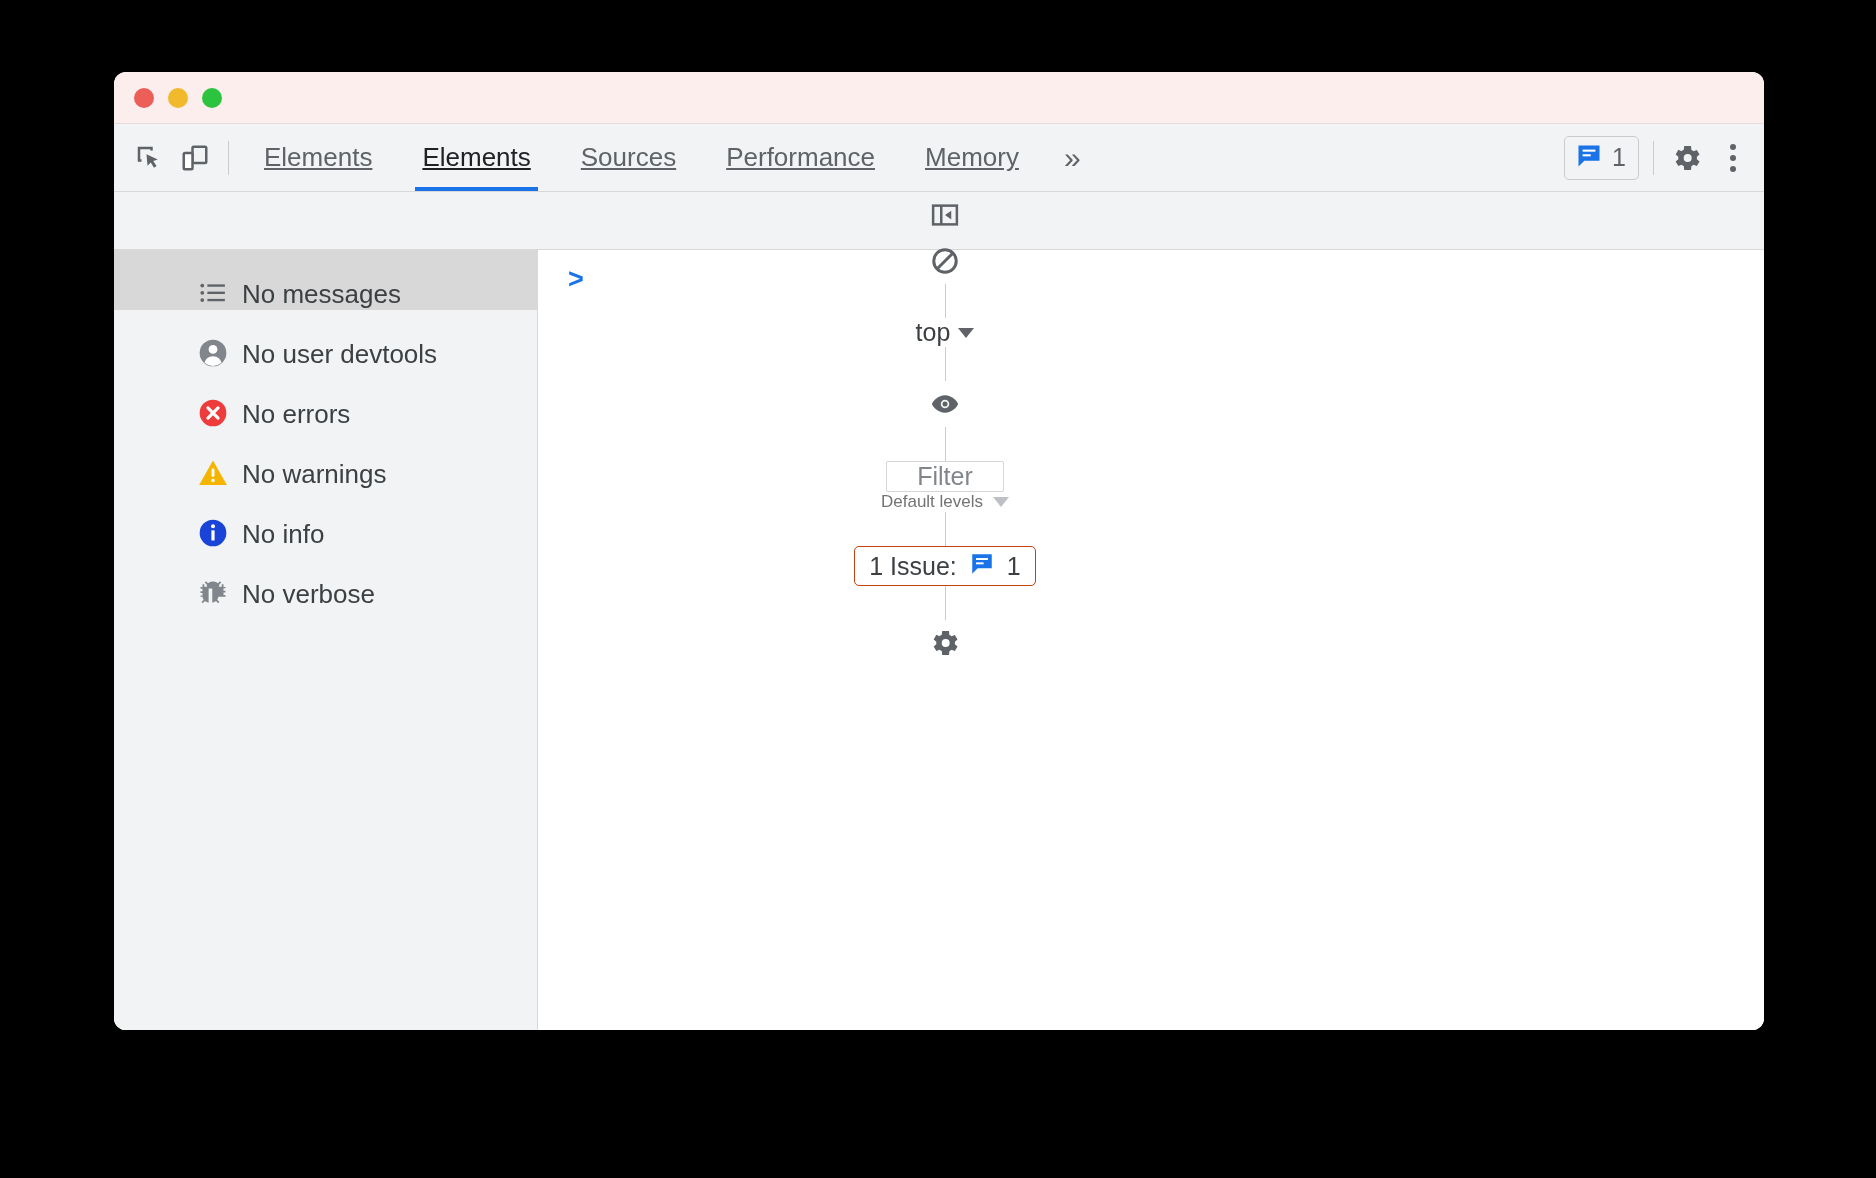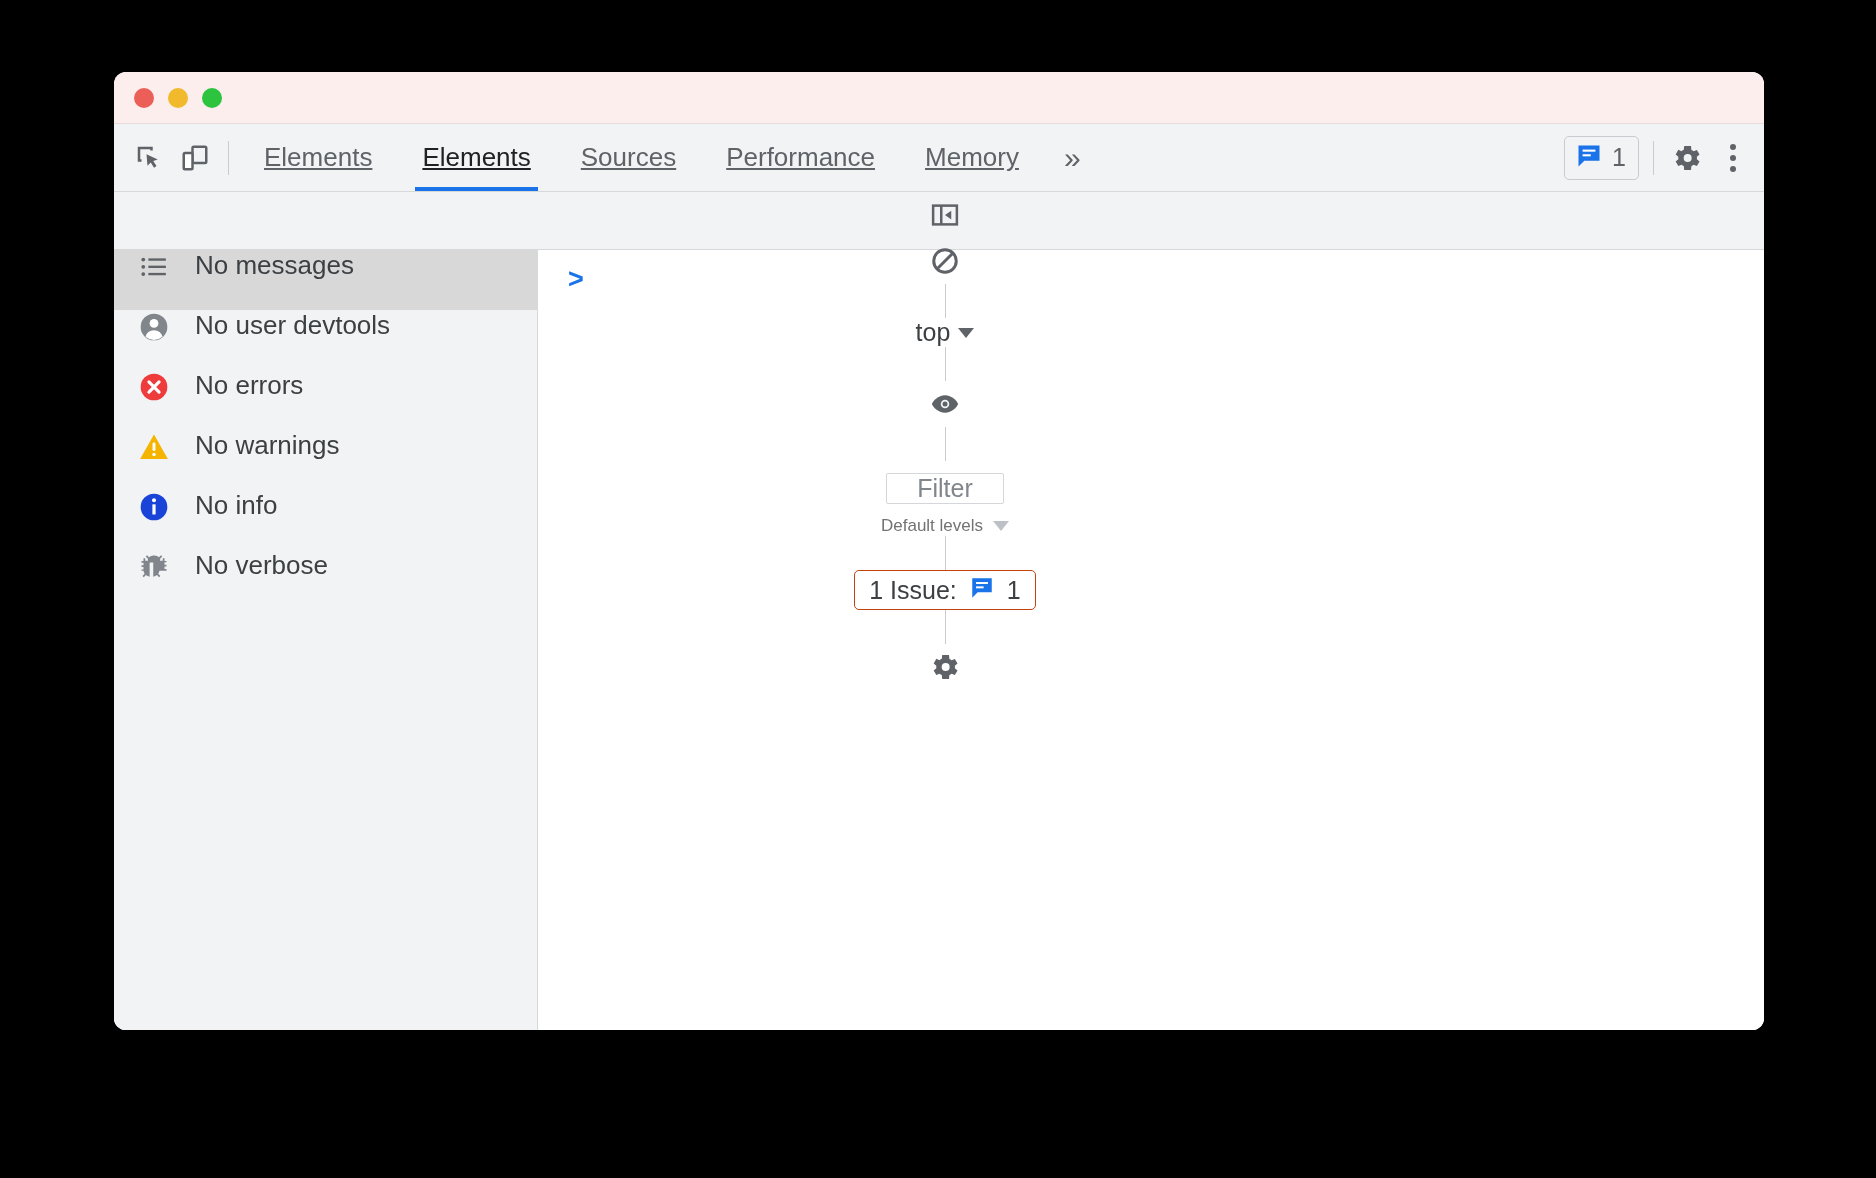--- a/index.html
+++ b/index.html
@@ -136,21 +136,21 @@
     width: 0; height: 0;
     border-left: 8px solid transparent;
     border-right: 8px solid transparent;
     border-top: 10px solid #5f6368;
     display: block;
   }
   .caret.gray { border-top-color: #bdc1c6; }
   .filter-input {
     flex: 1 1 auto;
     height: 44px;
-    margin: 12px 12px;
+    margin: 0 12px;
     background: #ffffff;
     border: 1px solid #d4d6d9;
     border-radius: 2px;
     display: flex; align-items: center;
     padding: 0 30px;
     max-width: 660px;
   }
   .filter-input .ph { font-size: 25px; color: #80868b; }
   .levels {
     display: flex; align-items: center; gap: 10px;
@@ -175,24 +175,24 @@
     background: #ffffff;
   }
   .sidebar {
     width: 424px;
     background: #f1f3f4;
     border-right: 1px solid #d6d8da;
     padding-top: 0;
     flex: none;
   }
   .side-row {
-    display: flex; align-items: flex-start;
+    display: flex; align-items: flex-end;
     height: 60px;
-    padding-left: 23px;
-    gap: 24px;
+    padding-left: 82px;
+    gap: 12px;
   }
   .side-row.selected { background: #d8d8d8; }
   .side-row .lbl { font-size: 26px; color: #3c4043; }
   .side-icon { width: 34px; height: 34px; flex: none; display: flex; align-items: center; justify-content: center; }
 
   .console-view {
     flex: 1 1 auto;
     background: #ffffff;
     padding: 16px 0 0 30px;
   }

